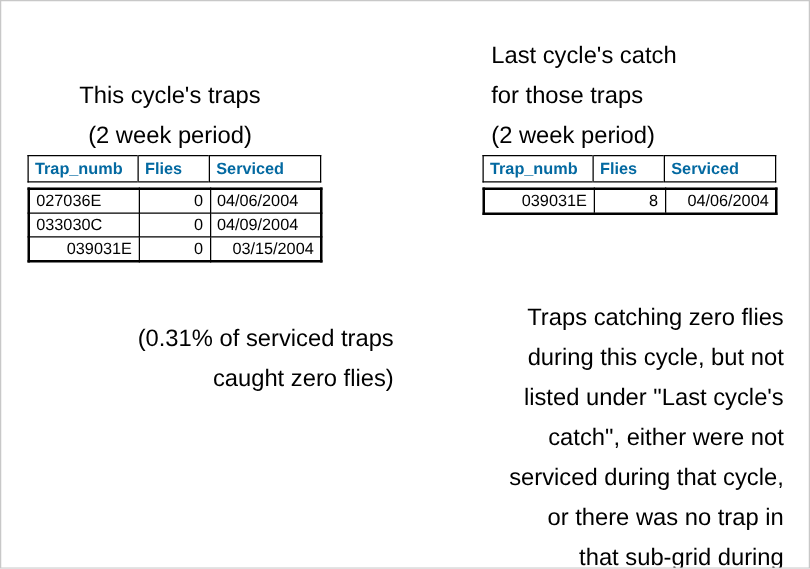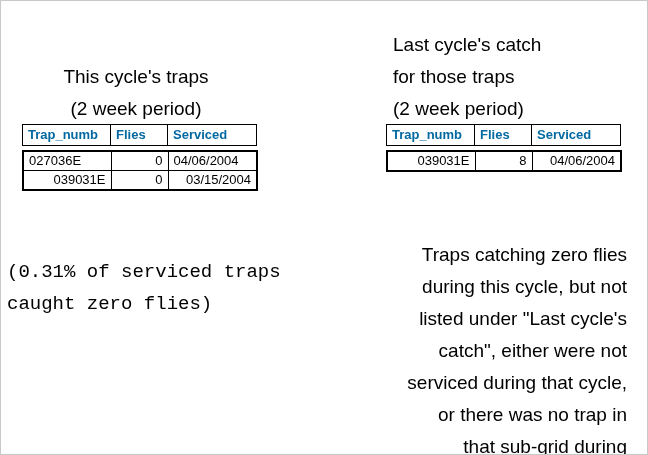--- a/index.html
+++ b/index.html
@@ -38,25 +38,24 @@
   }
   #heading-right {
     left: 392px;
     top: 28px;
     text-align: left;
     width: 250px;
   }
 
   
   #caption-left {
-    left: 6px;
+    left: 24px;
     top: 255px;
     width: 290px;
-    text-align: left;
-    font-family: Liberation Mono, monospace;
+    text-align: right;
   }
   #caption-right {
     left: 336px;
     top: 238px;
     width: 290px;
     text-align: right;
   }
 
   
   .ms-table {
@@ -149,20 +148,25 @@
           <col class="col-flies">
           <col class="col-serv">
       </colgroup>
       <tbody>
           <tr>
         <td>027036E</td>
         <td class="num">0</td>
         <td>04/06/2004</td>
       </tr>
       <tr>
+        <td>033030C</td>
+        <td class="num">0</td>
+        <td>04/09/2004</td>
+      </tr>
+      <tr>
         <td>039031E</td>
         <td class="num">0</td>
         <td>03/15/2004</td>
       </tr>
     </tbody>
       </table>
   </div>
 
   <div class="note" id="caption-left">(0.31% of serviced traps
 caught zero flies)</div>

